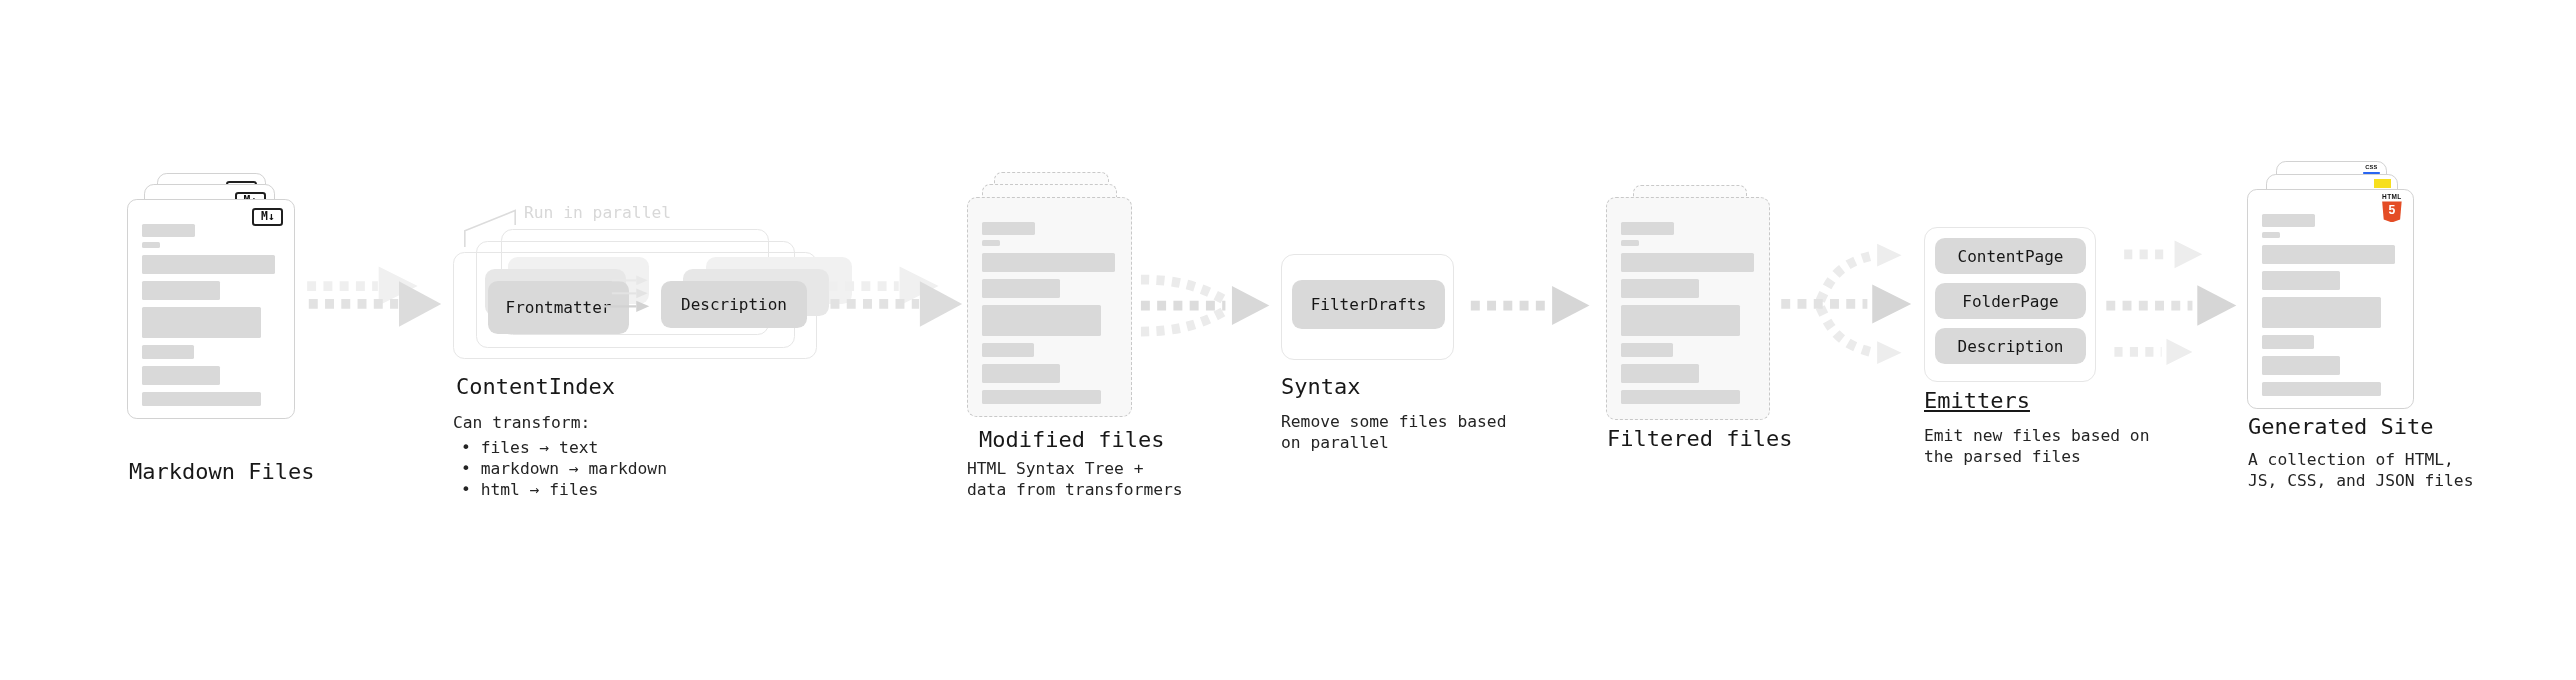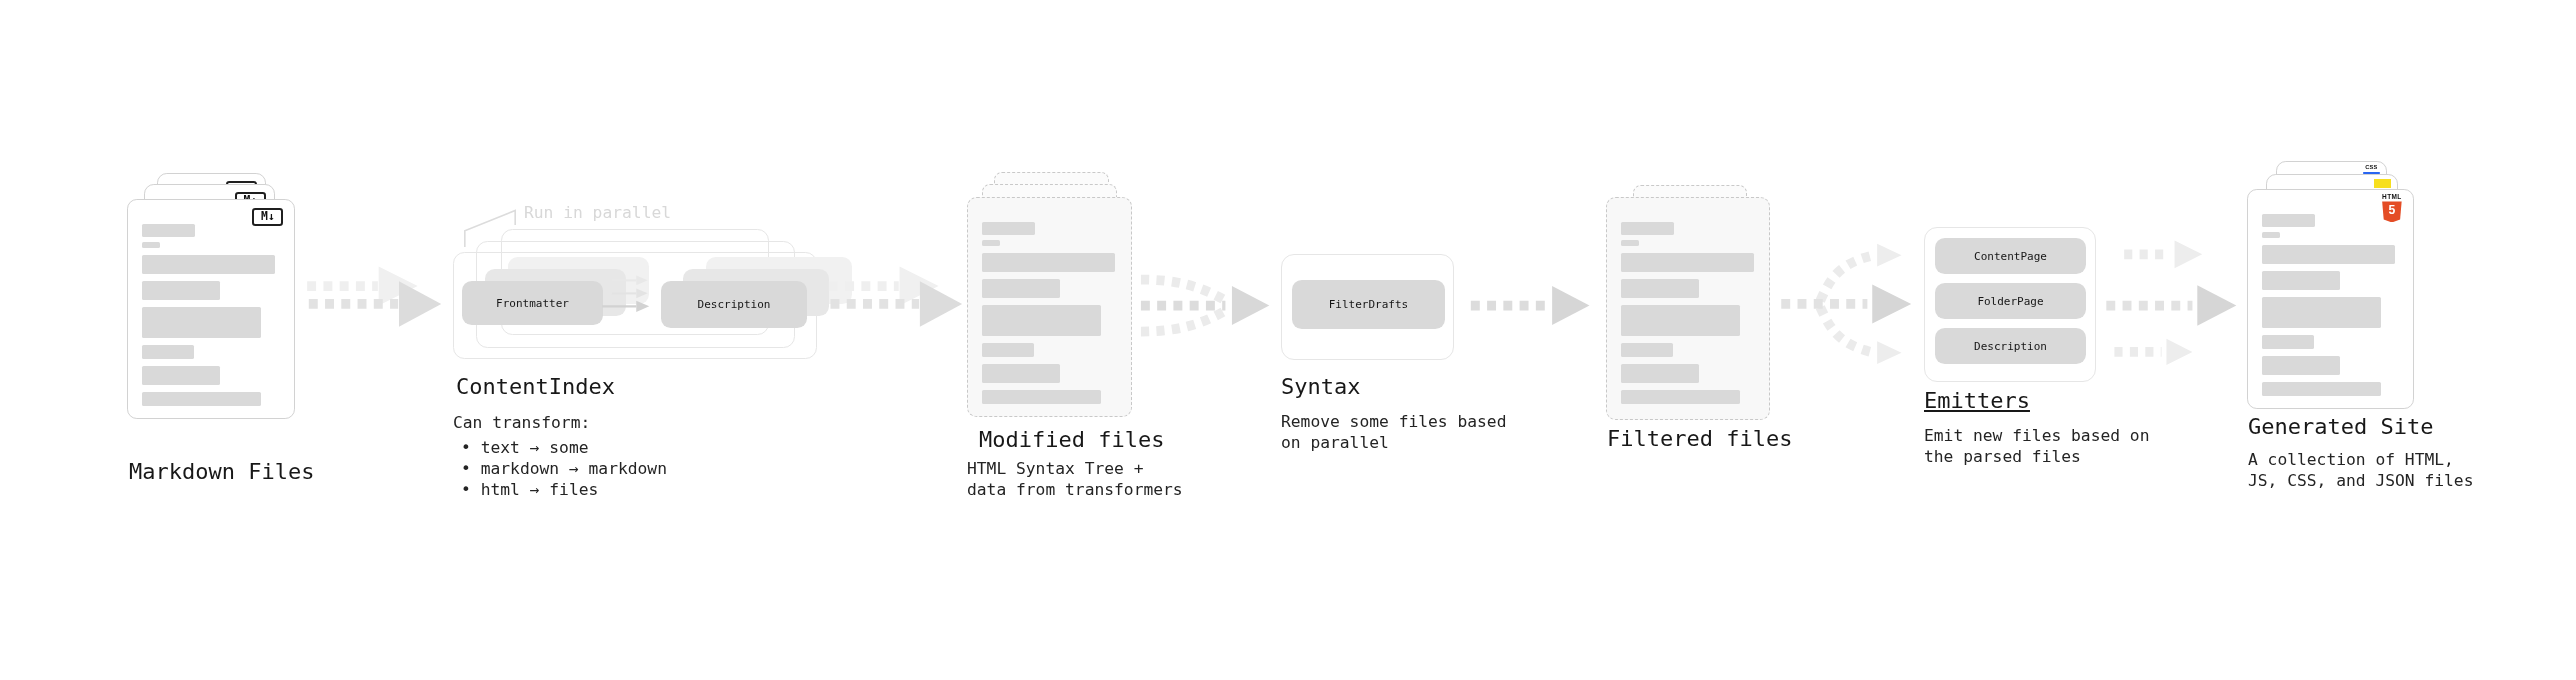--- a/index.html
+++ b/index.html
@@ -30,21 +30,21 @@
   .html5-shield{width:19.5px;height:21px;margin:0.8px auto 0;background:#e44d26;
                 clip-path:polygon(0 0,100% 0,92% 86%,50% 100%,8% 86%);
                 color:#fff;font-family:"Liberation Sans",sans-serif;font-weight:700;
                 font-size:12.2px;line-height:19.5px;text-align:center;}
 
   
   .box{position:absolute;box-sizing:border-box;border:1.6px solid #e6e6e6;
        border-radius:13px;background:transparent;}
   .pill{position:absolute;box-sizing:border-box;background:#d9d9d9;border-radius:9.8px;
         display:flex;align-items:center;justify-content:center;
-        font-size:11px;color:#161616;white-space:nowrap;}
+        font-size:16px;color:#161616;white-space:nowrap;}
   .ghost{position:absolute;border-radius:9.8px;}
   .ghost.mid{background:#e7e7e7;}
   .ghost.back{background:#f1f1f1;}
 
   
   .title{position:absolute;font-size:22px;line-height:24.4px;color:#181818;white-space:nowrap;}
   .desc{position:absolute;font-size:16.3px;line-height:21px;color:#242424;white-space:nowrap;}
   .desc .indent{padding-left:8.1px;}
   .desc .gap{margin-top:4.1px;}
   .annotation{position:absolute;font-size:16.3px;line-height:18px;color:#d8d8d8;white-space:nowrap;}
@@ -82,27 +82,27 @@
 <div class="abs">
   <div class="annotation" style="left:524px;top:204px;">Run in parallel</div>
   <div class="box" style="left:501px;top:229px;width:268px;height:106px;border-radius:11.4px;"></div>
   <div class="box" style="left:476px;top:241px;width:319px;height:107px;border-radius:11.4px;"></div>
   <div class="box" style="left:453px;top:252px;width:364px;height:107px;border-radius:11.4px;"></div>
 
   <div class="ghost back" style="left:508px;top:257px;width:141px;height:47px;"></div>
   <div class="ghost back" style="left:706px;top:257px;width:146px;height:47px;"></div>
   <div class="ghost mid" style="left:485px;top:269px;width:141px;height:47px;"></div>
   <div class="ghost mid" style="left:683px;top:269px;width:146px;height:47px;"></div>
-  <div class="pill" style="left:462px;top:281px;width:141px;height:44px;">Frontmatter</div>
+  <div class="pill" style="left:488px;top:281px;width:141px;height:53px;">Frontmatter</div>
   <div class="pill" style="left:661px;top:281px;width:146px;height:47px;">Description</div>
 
   <div class="title" style="left:456px;top:375px;">ContentIndex</div>
   <div class="desc" style="left:453px;top:412px;">
     <div>Can transform:</div>
-    <div class="indent gap">• text → some</div>
+    <div class="indent gap">• files → text</div>
     <div class="indent">• markdown → markdown</div>
     <div class="indent">• html → files</div>
   </div>
 </div>
 
 <div class="abs">
   <div class="backlayer" style="left:994px;top:172px;width:115px;height:32.5px;"></div>
   <div class="backlayer" style="left:982px;top:184px;width:135px;height:37px;"></div>
   <div class="card dashed" style="left:967px;top:197px;width:165px;height:220px;">
       <div class="bar" style="left: 14px; top: 23.6px; width: 53px; height: 13px;"></div>

